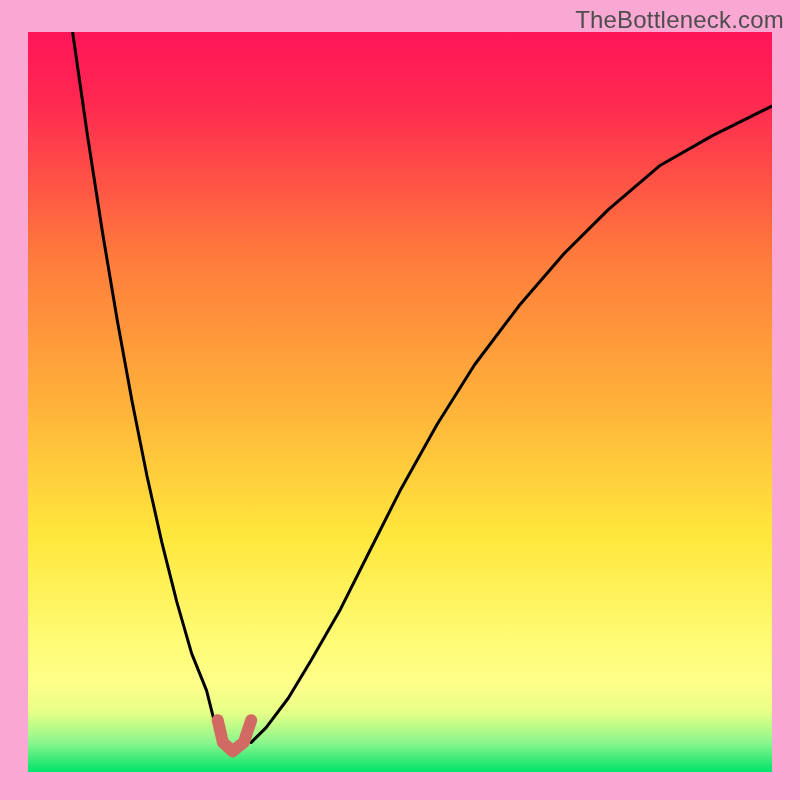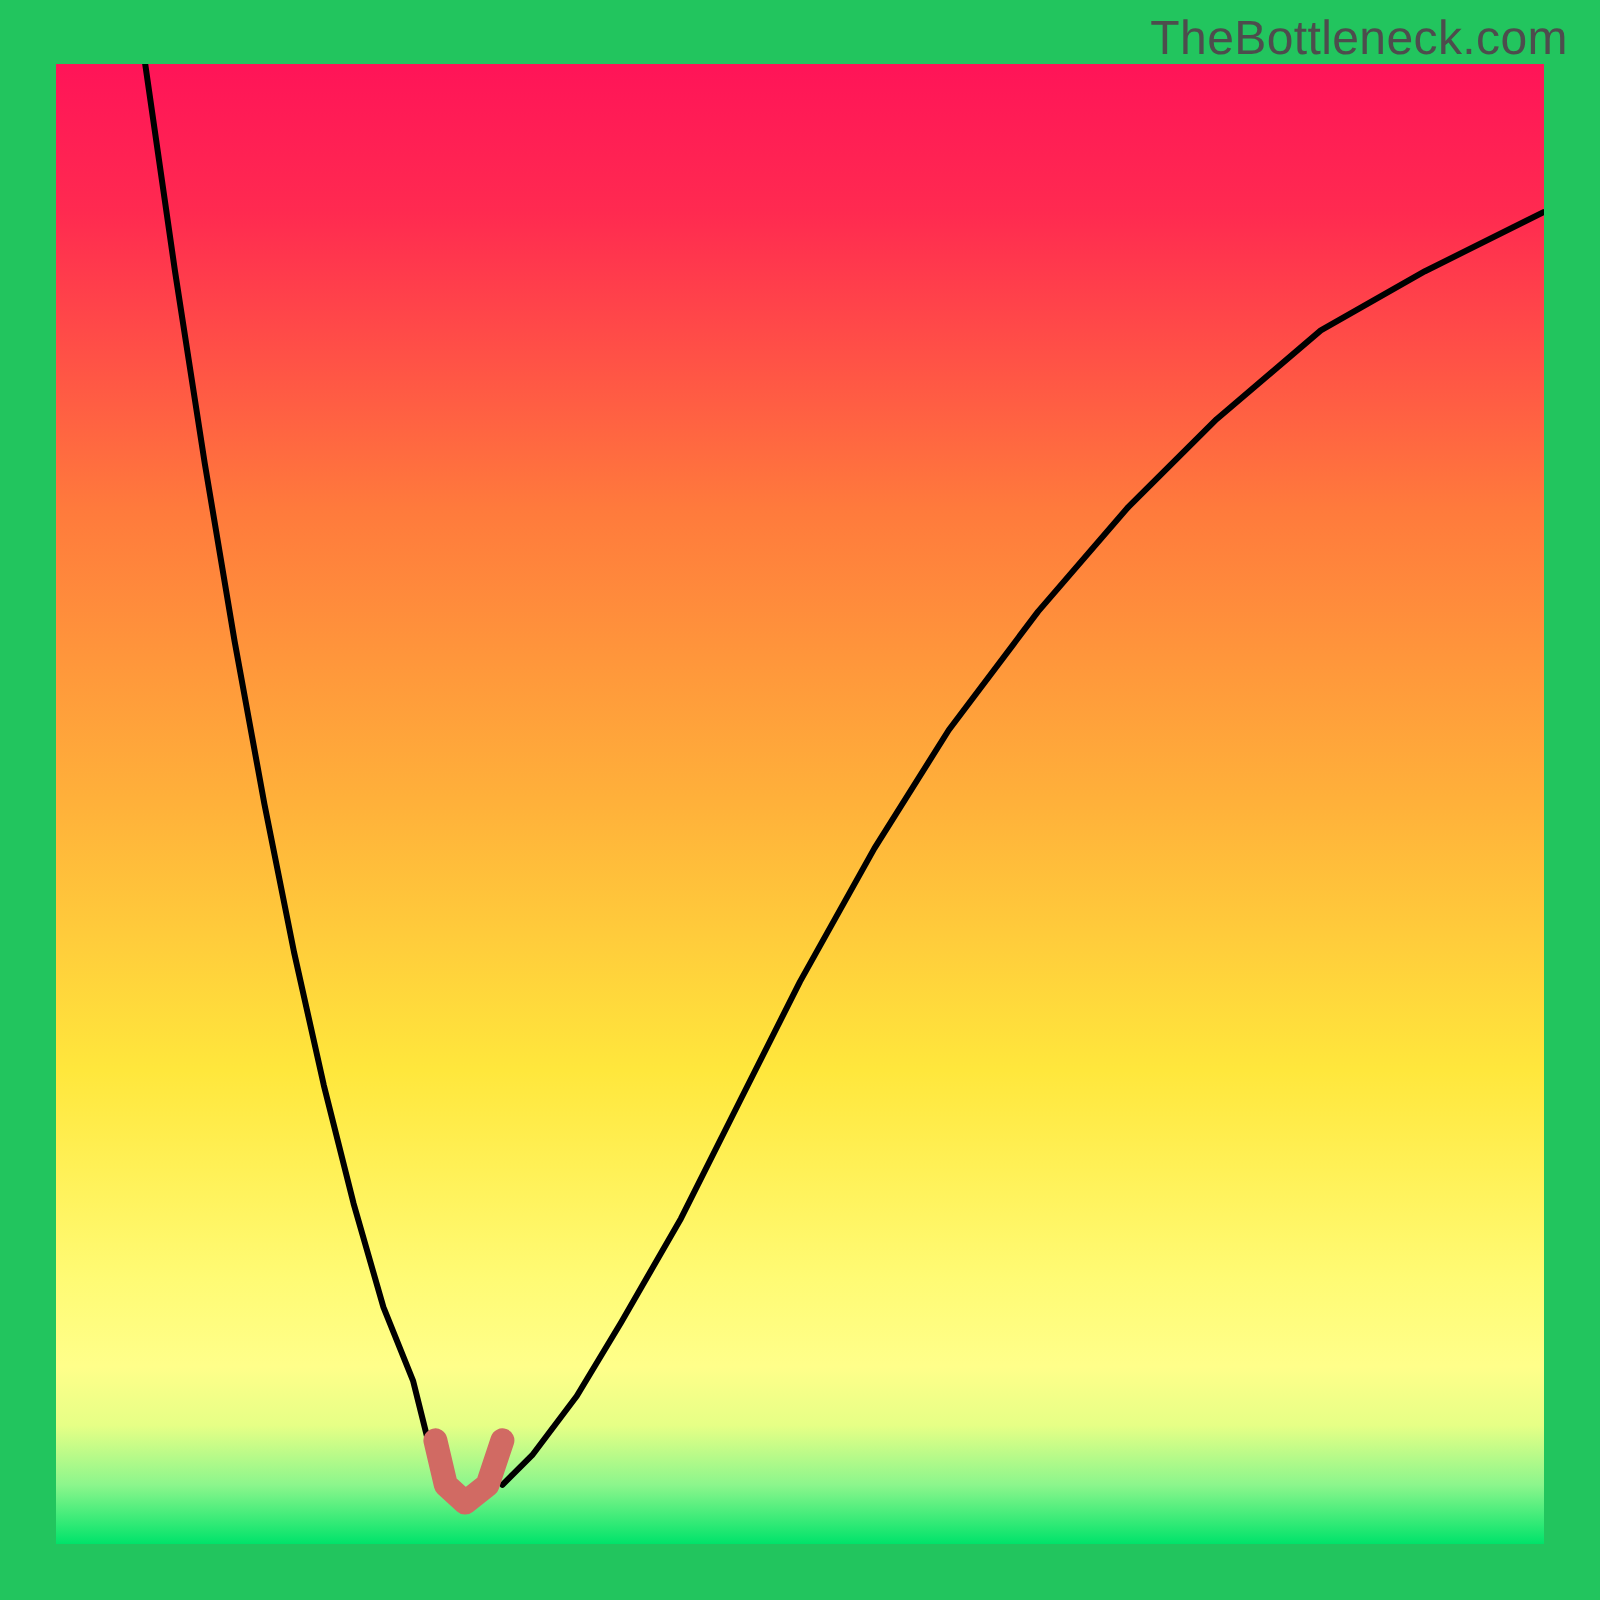--- a/index.html
+++ b/index.html
@@ -1,21 +1,21 @@
 <!DOCTYPE html>
 <html><head>
 <meta charset="utf-8">
 <style>
   * { margin: 0; padding: 0; box-sizing: border-box; }
   html, body { width: 800px; height: 800px; overflow: hidden; background: #000; }
   .frame {
     position: relative;
     width: 800px;
     height: 800px;
-    background: #22c55e;
+    background: #f9a8d4;
   }
   .watermark {
     position: absolute;
     top: 6px;
     right: 16px;
     font-family: Arial, Helvetica, sans-serif;
     font-size: 24px;
     font-weight: 500;
     color: #4d4d4d;
     letter-spacing: 0.2px;

